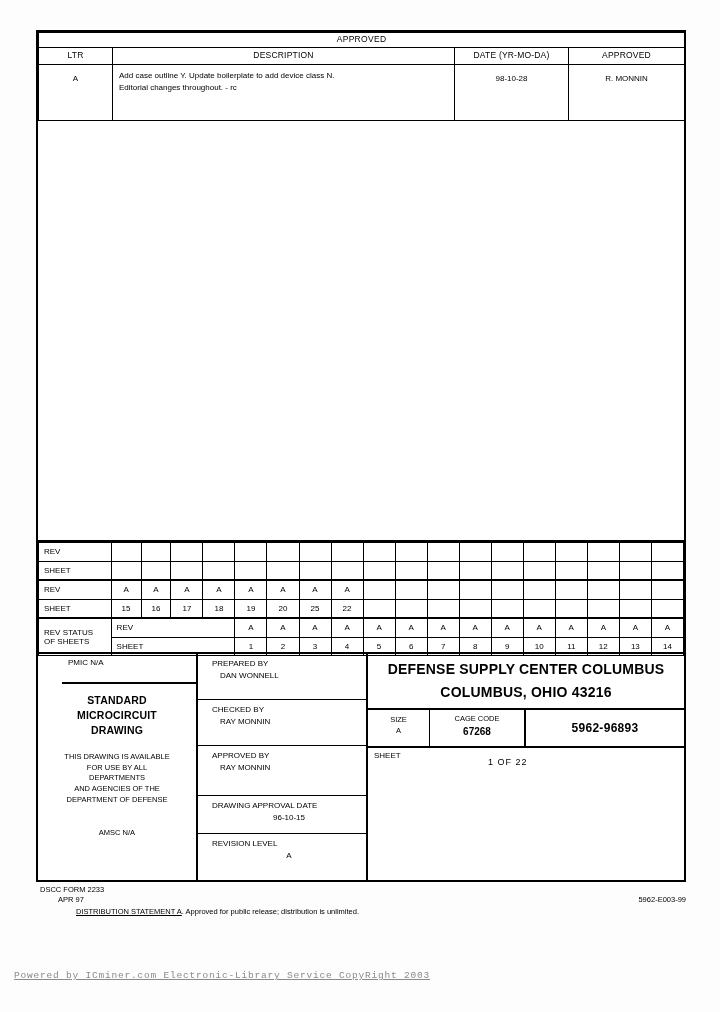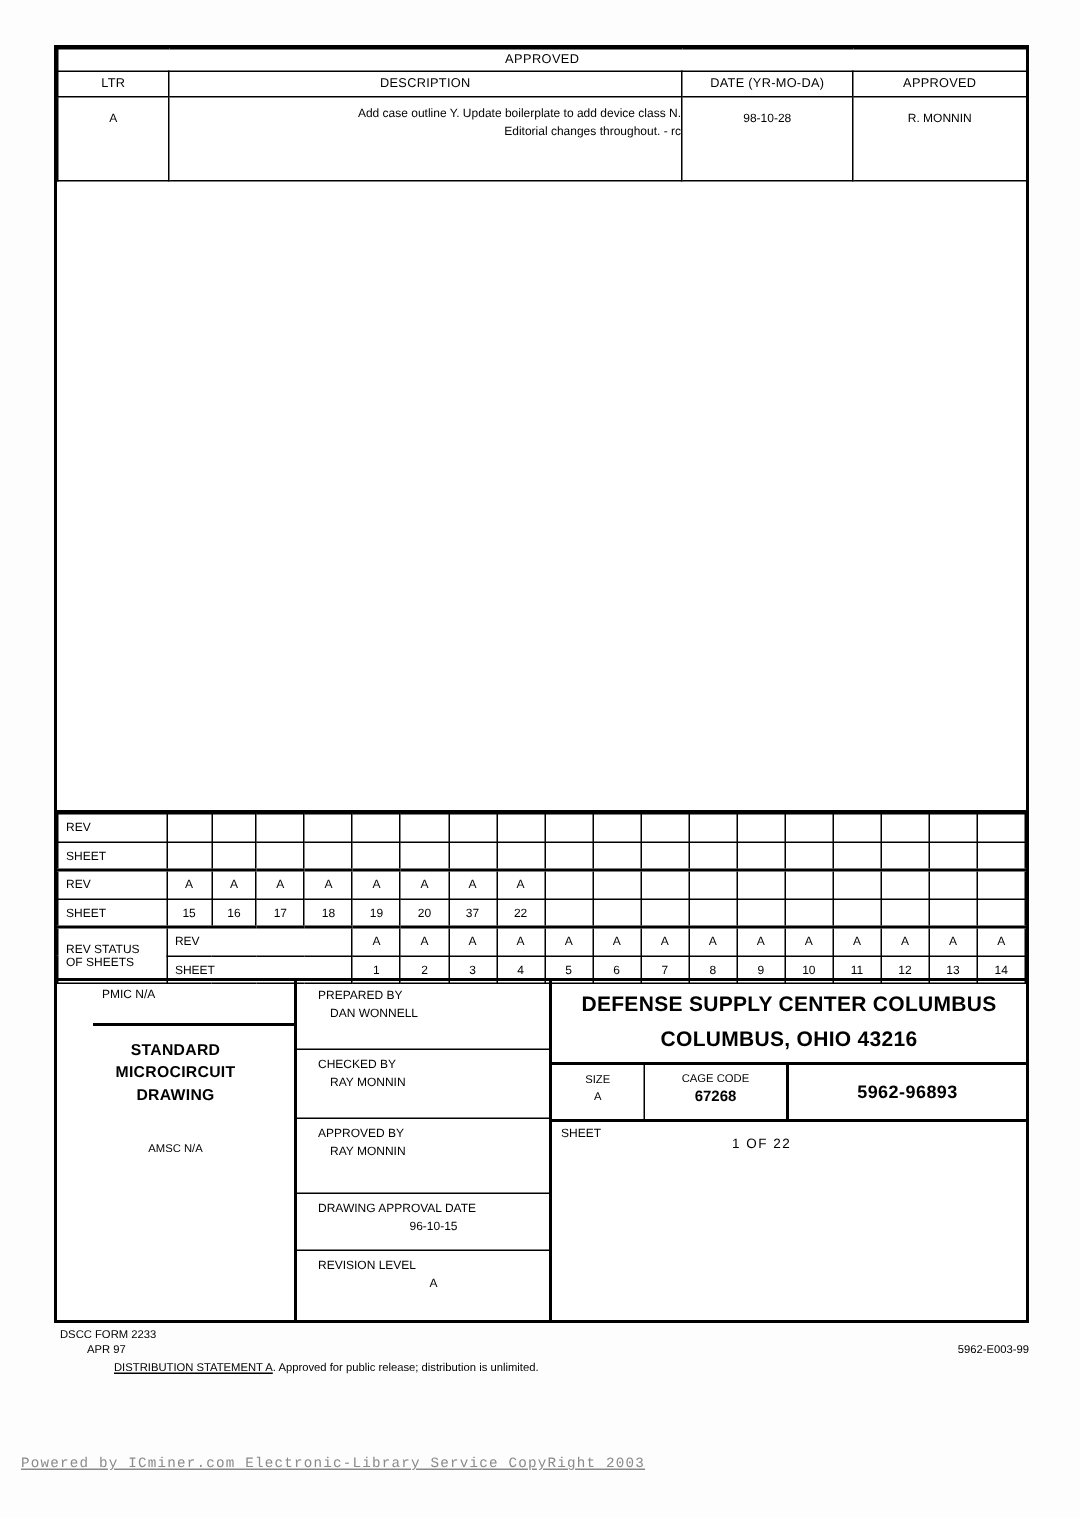--- a/index.html
+++ b/index.html
@@ -32,21 +32,21 @@
     vertical-align:middle;
     line-height:1.15;
     overflow:hidden;
   }
   
   #rev-block{position:absolute;left:0;top:0;width:646px;}
   #rev-title-row td{height:14px;font-size:8.5px;letter-spacing:.3px;}
   #rev-head-row td{height:16px;font-size:8.5px;letter-spacing:.2px;}
   #rev-body-row td{height:46px;}
   #rev-desc{
-    text-align:right;padding:5px 0 0 6px;vertical-align:top;
+    text-align:left;padding:5px 0 0 6px;vertical-align:top;
     font-size:8px;line-height:1.5;
   }
   #rev-ltr,#rev-date,#rev-appr{vertical-align:top;padding-top:9px;font-size:8px;}
   
   #canvas-area{
     position:absolute;left:0;top:76px;width:646px;height:434px;
     border-bottom:2px solid #000;box-sizing:border-box;
     border-left:0;border-right:0;border-top:0;
   }
   
@@ -239,21 +239,21 @@
         </tr>
 
         <tr class="thickbot">
           <td class="lbl">SHEET</td>
           <td>15</td>
           <td>16</td>
           <td>17</td>
           <td>18</td>
           <td>19</td>
           <td>20</td>
-          <td>37</td>
+          <td>25</td>
           <td>22</td>
           <td></td>
           <td></td>
           <td></td>
           <td></td>
           <td></td>
           <td></td>
           <td></td>
           <td></td>
           <td></td>
@@ -306,20 +306,27 @@
     <div id="title-block">
 
       <div id="tb-col-a">
         <div id="pmic">PMIC N/A</div>
         <div id="smd-box">
           <div id="smd-title">
             <div>STANDARD</div>
             <div>MICROCIRCUIT</div>
             <div>DRAWING</div>
           </div>
+          <div id="smd-avail">
+            <div>THIS DRAWING IS AVAILABLE</div>
+            <div>FOR USE BY ALL</div>
+            <div>DEPARTMENTS</div>
+            <div>AND AGENCIES OF THE</div>
+            <div>DEPARTMENT OF DEFENSE</div>
+          </div>
           <div id="amsc">AMSC N/A</div>
         </div>
       </div>
 
       <div id="tb-col-b">
         <div class="tb-cell" style="height:46px">
           <div>PREPARED BY</div>
           <div class="v">DAN WONNELL</div>
         </div>
         <div class="tb-cell" style="height:46px">

